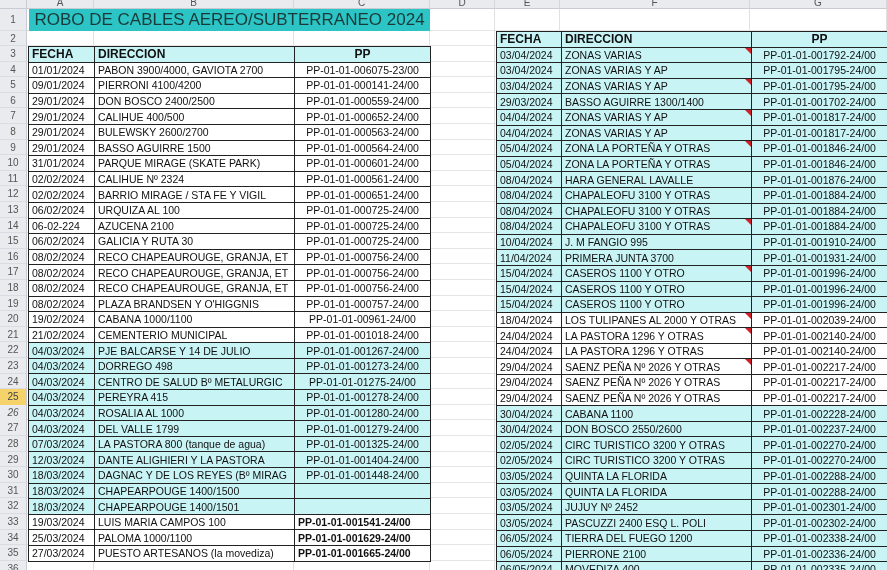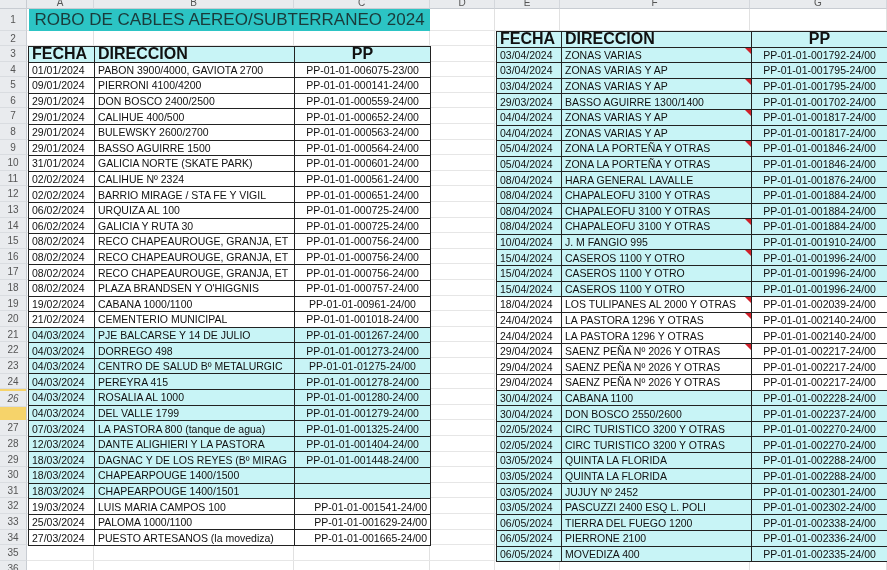--- a/index.html
+++ b/index.html
@@ -15,26 +15,26 @@
             border-bottom:1px solid #d9dce0; box-sizing:border-box; color:#555; font-size:10px;
             text-align:center; }
   .rowhdr.selected { background:#f6d36a; color:#444; }
   .vline { position:absolute; top:9px; bottom:0; width:1px; background:#e1e1e1; }
   .hline { position:absolute; left:27px; right:0; height:1px; background:#e6e6e6; }
   .title { position:absolute; left:29px; top:9px; width:401px; height:22px; background:#2cc4c4;
            color:#1a3a3a; font-size:17px; line-height:22px; text-align:center; white-space:nowrap; }
   table.data { position:absolute; border-collapse:collapse; table-layout:fixed; }
   table.data td { border:1px solid #222; padding:0 3px; height:14.6px; line-height:14px;
                   white-space:nowrap; overflow:hidden; font-size:10.5px; position:relative; }
-  table.data tr.hdr td { font-weight:bold; font-size:16px; background:#c8f4f6; }
+  table.data tr.hdr td { font-weight:bold; font-size:12px; background:#c8f4f6; }
   table.data tr.hdr td.pp { text-align:center; }
   table.data tr.cyan td { background:#c8f4f6; }
   table.data tr.white td { background:#fff; }
   td.c-pp { text-align:center; }
-  td.c-pp.left { text-align:right; }
+  td.c-pp.left { text-align:left;font-weight:bold; }
   .comment { position:absolute; top:0; right:0; width:0; height:0;
              border-top:6px solid #d0202a; border-left:6px solid transparent; }
 </style>
 </head>
 <body>
 
 <div class="sheet">
   <div class="corner"></div>
   <div id="colhdrs">
       <div class="colhdr" style="left: 27px; width: 67px;">A</div>
@@ -64,21 +64,21 @@
       <div class="rowhdr" style="top: 248.8px; height: 15.6px; line-height: 15.6px;">16</div>
       <div class="rowhdr" style="top: 264.4px; height: 15.6px; line-height: 15.6px;">17</div>
       <div class="rowhdr" style="top: 280px; height: 15.6px; line-height: 15.6px;">18</div>
       <div class="rowhdr" style="top: 295.6px; height: 15.6px; line-height: 15.6px;">19</div>
       <div class="rowhdr" style="top: 311.2px; height: 15.6px; line-height: 15.6px;">20</div>
       <div class="rowhdr" style="top: 326.8px; height: 15.6px; line-height: 15.6px;">21</div>
       <div class="rowhdr" style="top: 342.4px; height: 15.6px; line-height: 15.6px;">22</div>
       <div class="rowhdr" style="top: 358px; height: 15.6px; line-height: 15.6px;">23</div>
       <div class="rowhdr" style="top: 373.6px; height: 15.6px; line-height: 15.6px;">24</div>
       <div class="rowhdr selected" style="top: 389.2px; height: 33px; line-height: 15.6px;">25</div>
-      <div class="rowhdr" style="top: 391px; height: 15.6px; line-height: 15.6px; font-style: italic;">26</div>
+      <div class="rowhdr" style="top: 405px; height: 15.6px; line-height: 15.6px; font-style: italic;">26</div>
       <div class="rowhdr" style="top: 420.4px; height: 15.6px; line-height: 15.6px;">27</div>
       <div class="rowhdr" style="top: 436px; height: 15.6px; line-height: 15.6px;">28</div>
       <div class="rowhdr" style="top: 451.6px; height: 15.6px; line-height: 15.6px;">29</div>
       <div class="rowhdr" style="top: 467.2px; height: 15.6px; line-height: 15.6px;">30</div>
       <div class="rowhdr" style="top: 482.8px; height: 15.6px; line-height: 15.6px;">31</div>
       <div class="rowhdr" style="top: 498.4px; height: 15.6px; line-height: 15.6px;">32</div>
       <div class="rowhdr" style="top: 514px; height: 15.6px; line-height: 15.6px;">33</div>
       <div class="rowhdr" style="top: 529.6px; height: 15.6px; line-height: 15.6px;">34</div>
       <div class="rowhdr" style="top: 545.2px; height: 15.6px; line-height: 15.6px;">35</div>
       <div class="rowhdr" style="top: 560.8px; height: 15.6px; line-height: 15.6px;">36</div>
@@ -167,36 +167,41 @@
           <td><span>BULEWSKY 2600/2700</span></td>
           <td class="c-pp"><span>PP-01-01-000563-24/00</span></td>
         </tr>
         <tr class="white">
           <td><span>29/01/2024</span></td>
           <td><span>BASSO AGUIRRE 1500</span></td>
           <td class="c-pp"><span>PP-01-01-000564-24/00</span></td>
         </tr>
         <tr class="white">
           <td><span>31/01/2024</span></td>
-          <td><span>GALICIA NORTE (SKATE PARK)</span></td>
+          <td><span>PARQUE MIRAGE (SKATE PARK)</span></td>
           <td class="c-pp"><span>PP-01-01-000601-24/00</span></td>
         </tr>
         <tr class="white">
           <td><span>02/02/2024</span></td>
           <td><span>CALIHUE Nº 2324</span></td>
           <td class="c-pp"><span>PP-01-01-000561-24/00</span></td>
         </tr>
         <tr class="white">
           <td><span>02/02/2024</span></td>
           <td><span>BARRIO MIRAGE  /  STA FE Y VIGIL</span></td>
           <td class="c-pp"><span>PP-01-01-000651-24/00</span></td>
         </tr>
         <tr class="white">
           <td><span>06/02/2024</span></td>
           <td><span>URQUIZA AL 100</span></td>
+          <td class="c-pp"><span>PP-01-01-000725-24/00</span></td>
+        </tr>
+        <tr class="white">
+          <td><span>06-02-224</span></td>
+          <td><span>AZUCENA 2100</span></td>
           <td class="c-pp"><span>PP-01-01-000725-24/00</span></td>
         </tr>
         <tr class="white">
           <td><span>06/02/2024</span></td>
           <td><span>GALICIA Y RUTA 30</span></td>
           <td class="c-pp"><span>PP-01-01-000725-24/00</span></td>
         </tr>
         <tr class="white">
           <td><span>08/02/2024</span></td>
           <td><span>RECO CHAPEAUROUGE, GRANJA, ET</span></td>
@@ -371,20 +376,25 @@
           <td><span>08/04/2024</span></td>
           <td><span>CHAPALEOFU 3100 Y OTRAS</span><span class="comment"></span></td>
           <td class="c-pp"><span>PP-01-01-001884-24/00</span></td>
         </tr>
         <tr class="cyan">
           <td><span>10/04/2024</span></td>
           <td><span>J. M FANGIO 995</span></td>
           <td class="c-pp"><span>PP-01-01-001910-24/00</span></td>
         </tr>
         <tr class="cyan">
+          <td><span>11/04/2024</span></td>
+          <td><span>PRIMERA JUNTA 3700</span></td>
+          <td class="c-pp"><span>PP-01-01-001931-24/00</span></td>
+        </tr>
+        <tr class="cyan">
           <td><span>15/04/2024</span></td>
           <td><span>CASEROS 1100 Y OTRO</span><span class="comment"></span></td>
           <td class="c-pp"><span>PP-01-01-001996-24/00</span></td>
         </tr>
         <tr class="cyan">
           <td><span>15/04/2024</span></td>
           <td><span>CASEROS 1100 Y OTRO</span></td>
           <td class="c-pp"><span>PP-01-01-001996-24/00</span></td>
         </tr>
         <tr class="cyan">

